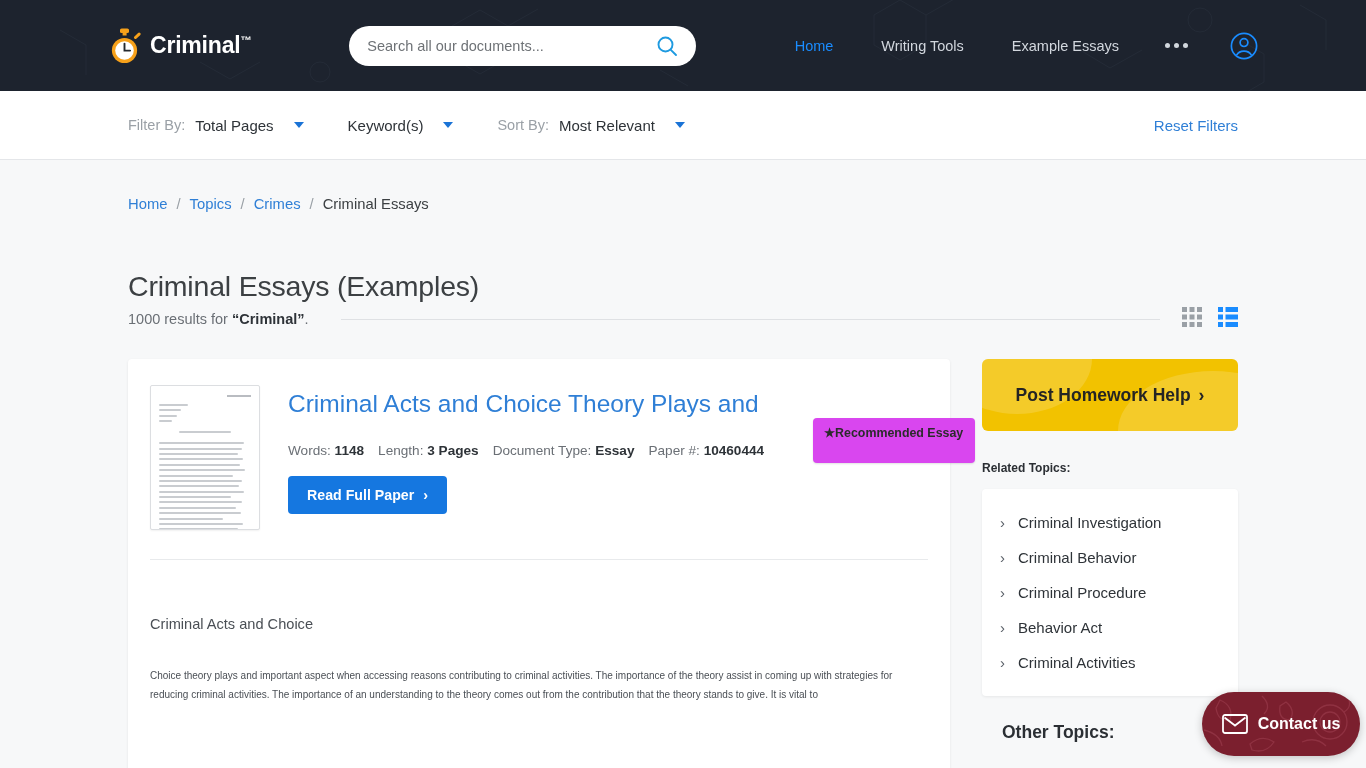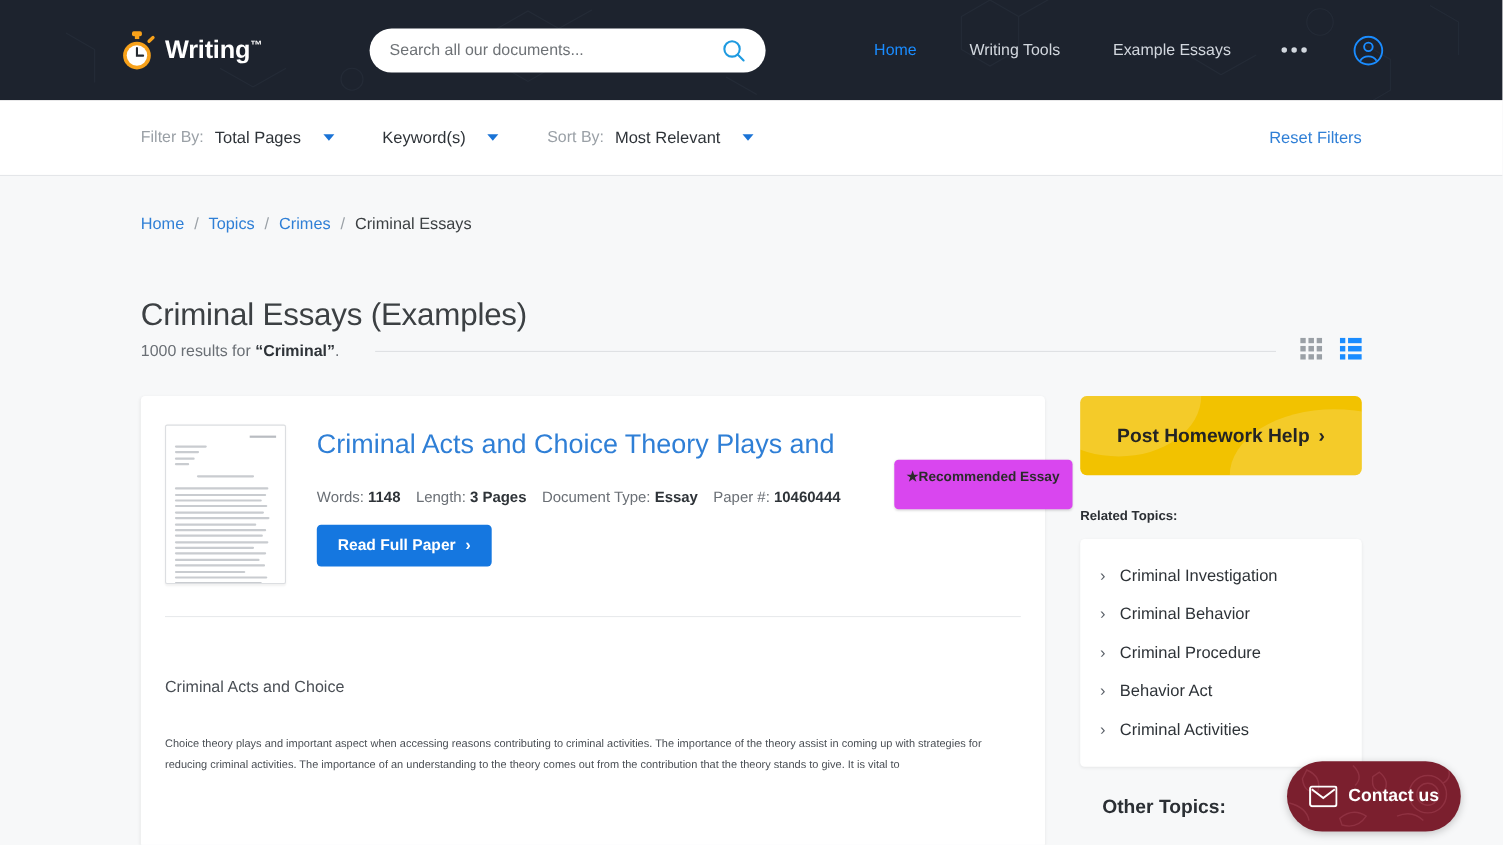--- a/index.html
+++ b/index.html
@@ -354,21 +354,21 @@
     font-size: 17.5px;
     font-weight: bold;
     color: #2b2f34;
     margin-top: 26px;
     margin-left: 20px;
   }
 
   
   .contact-widget {
     position: fixed;
-    right: 38px;
+    right: 6px;
     bottom: 12px;
     width: 158px;
     height: 64px;
     background: #7b1f2e;
     border-radius: 32px;
     display: flex;
     align-items: center;
     justify-content: center;
     gap: 10px;
     cursor: pointer;
@@ -412,21 +412,21 @@
       <span class="logo-mark">
         <svg viewBox="0 0 33 36" width="33" height="36">
           <rect x="12" y="0.5" width="9" height="4.5" rx="1.6" fill="#f7a11a"></rect>
           <rect x="14.6" y="3.5" width="4" height="4" fill="#f7a11a"></rect>
           <path d="M27.5 9.5 l3.6 -3.4" stroke="#f7a11a" stroke-width="3" stroke-linecap="round"></path>
           <circle cx="16.5" cy="22.5" r="12.6" fill="#f7a11a"></circle>
           <circle cx="16.5" cy="22.5" r="9.3" fill="#ffffff"></circle>
           <path d="M16.5 15.6 v7 h5.6" stroke="#24292f" stroke-width="1.9" fill="none" stroke-linecap="round"></path>
         </svg>
       </span>
-      <span class="logo-text"><span>Writing</span><span class="logo-tm">™</span></span>
+      <span class="logo-text"><span>Criminal</span><span class="logo-tm">™</span></span>
     </div>
 
     <div class="search-box">
       <input type="text" placeholder="Search all our documents..." style="">
       <span class="search-icon-btn">
         <svg viewBox="0 0 22 22" width="22" height="22">
           <circle cx="9.5" cy="9.5" r="7" fill="none" stroke="#1e9ae0" stroke-width="1.9"></circle>
           <path d="M14.8 14.8 L20 20" stroke="#1e9ae0" stroke-width="1.9" stroke-linecap="round"></path>
         </svg>
       </span>

